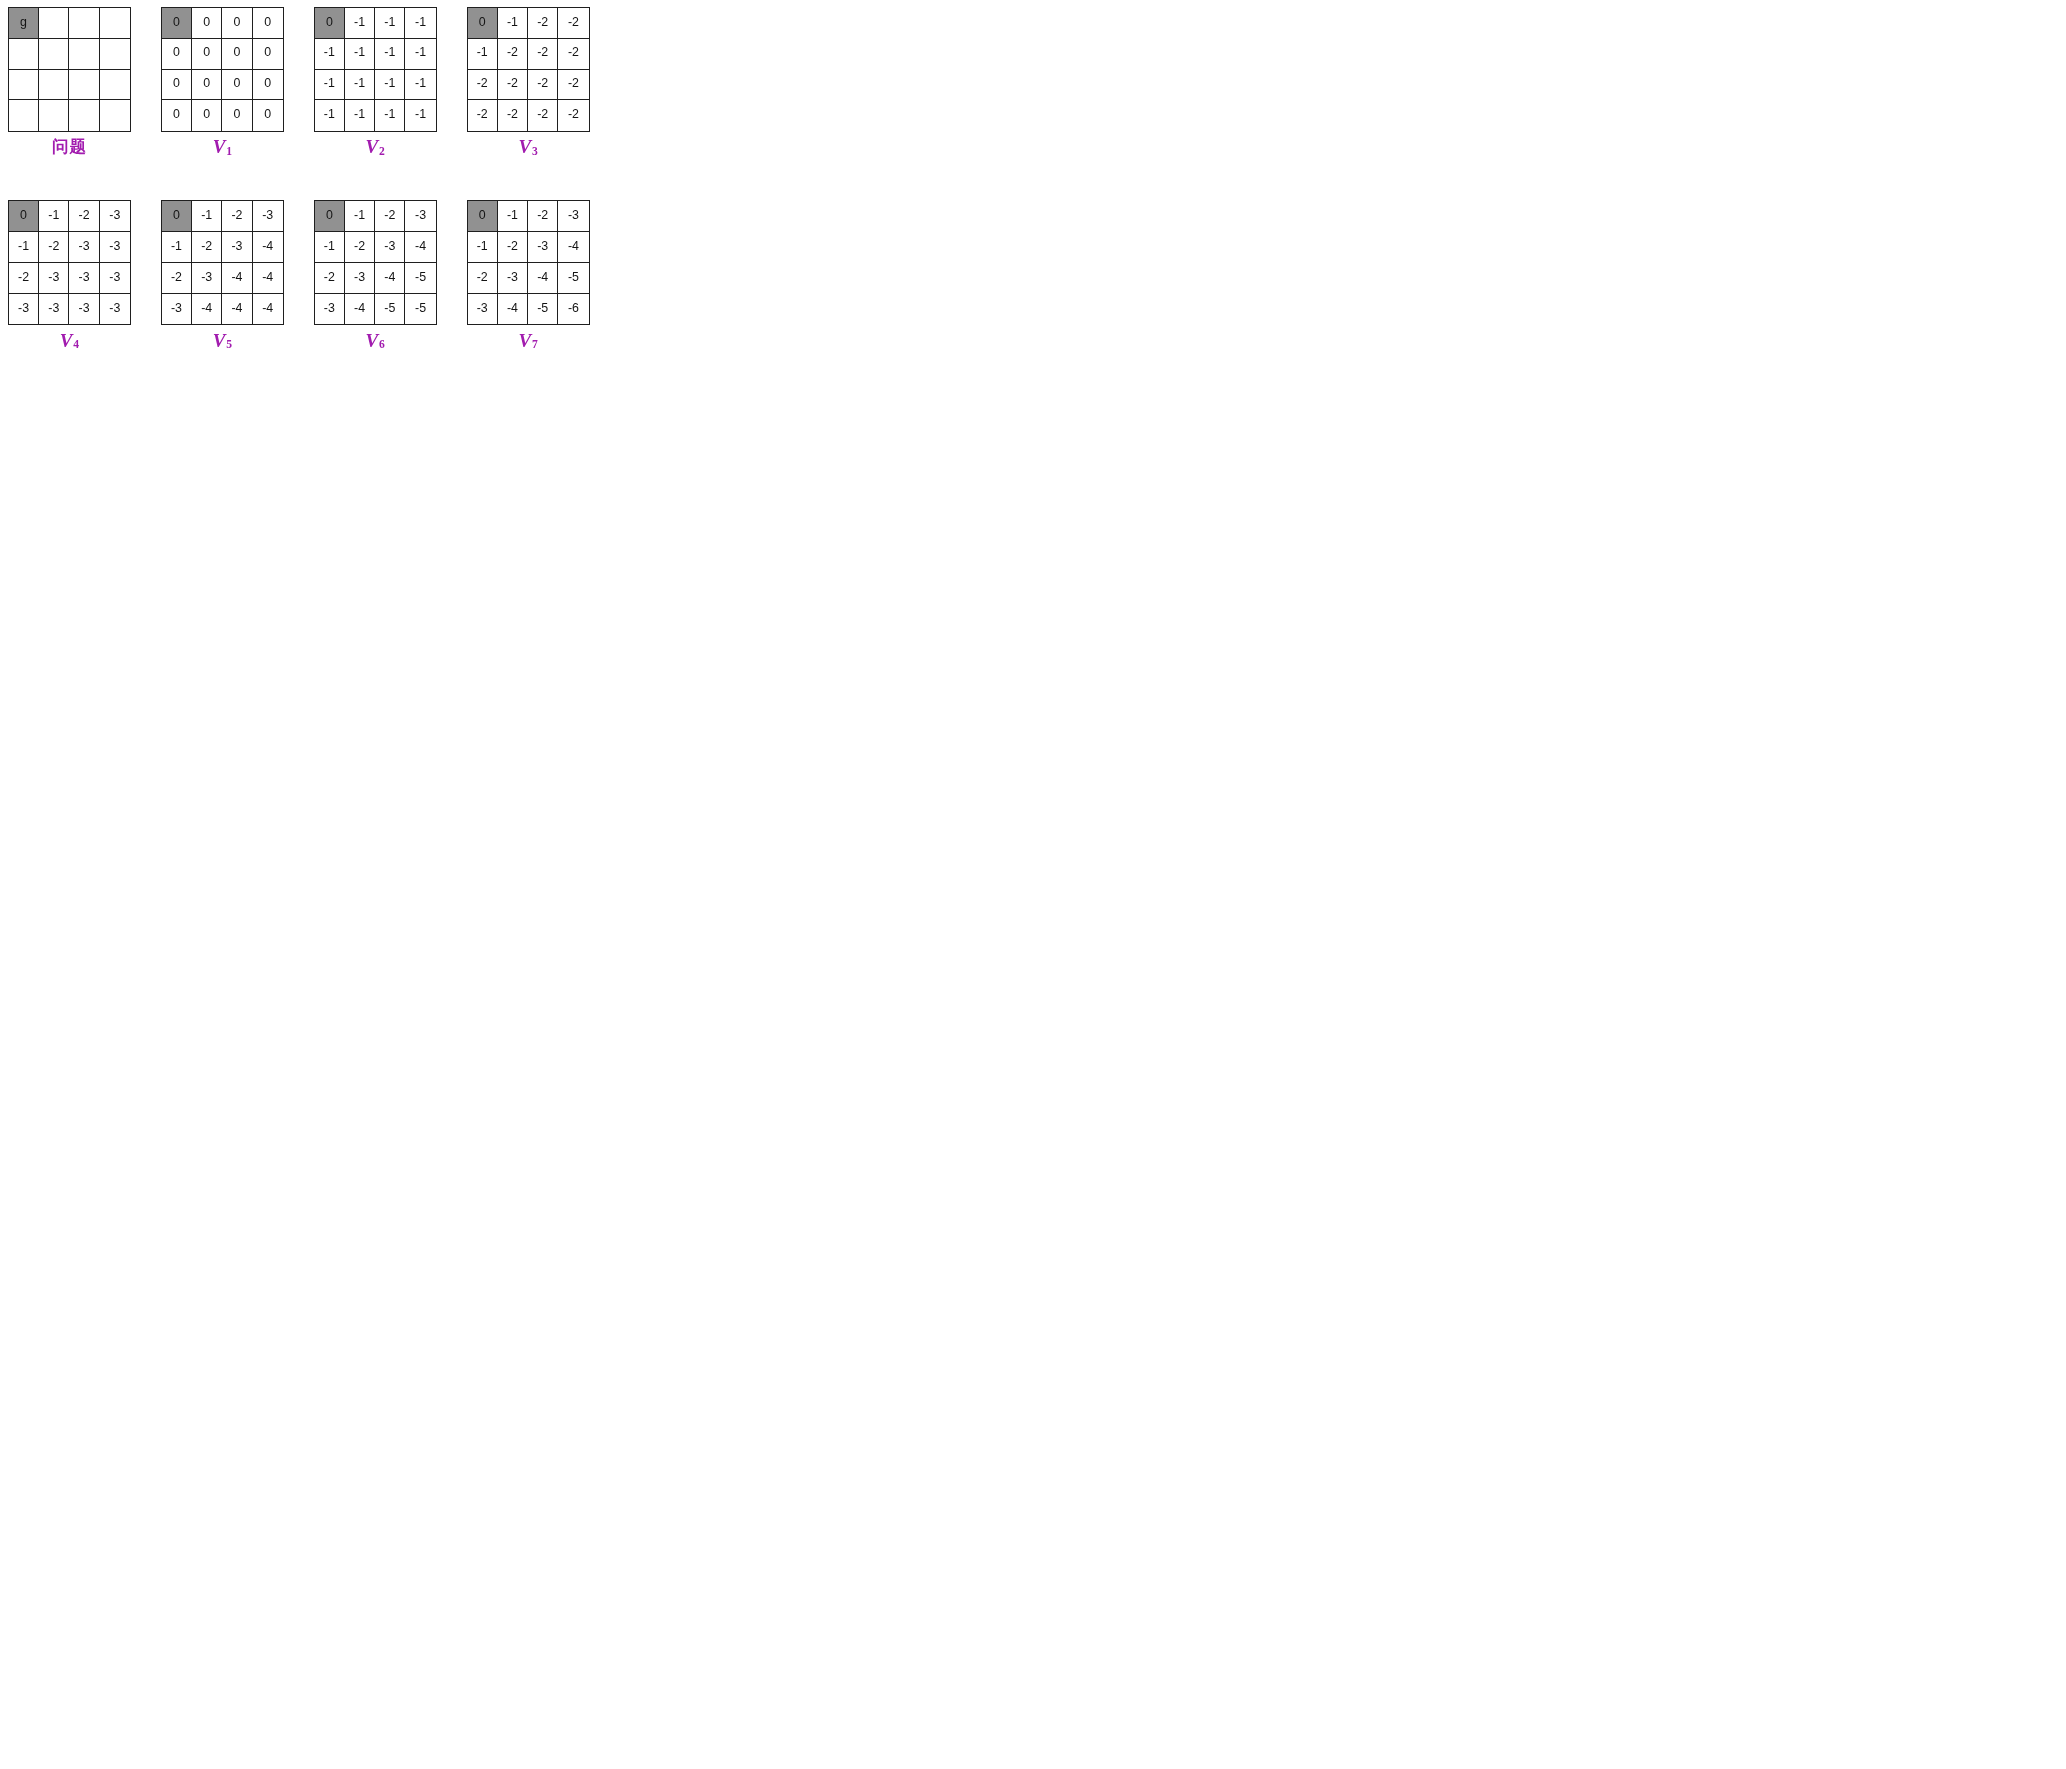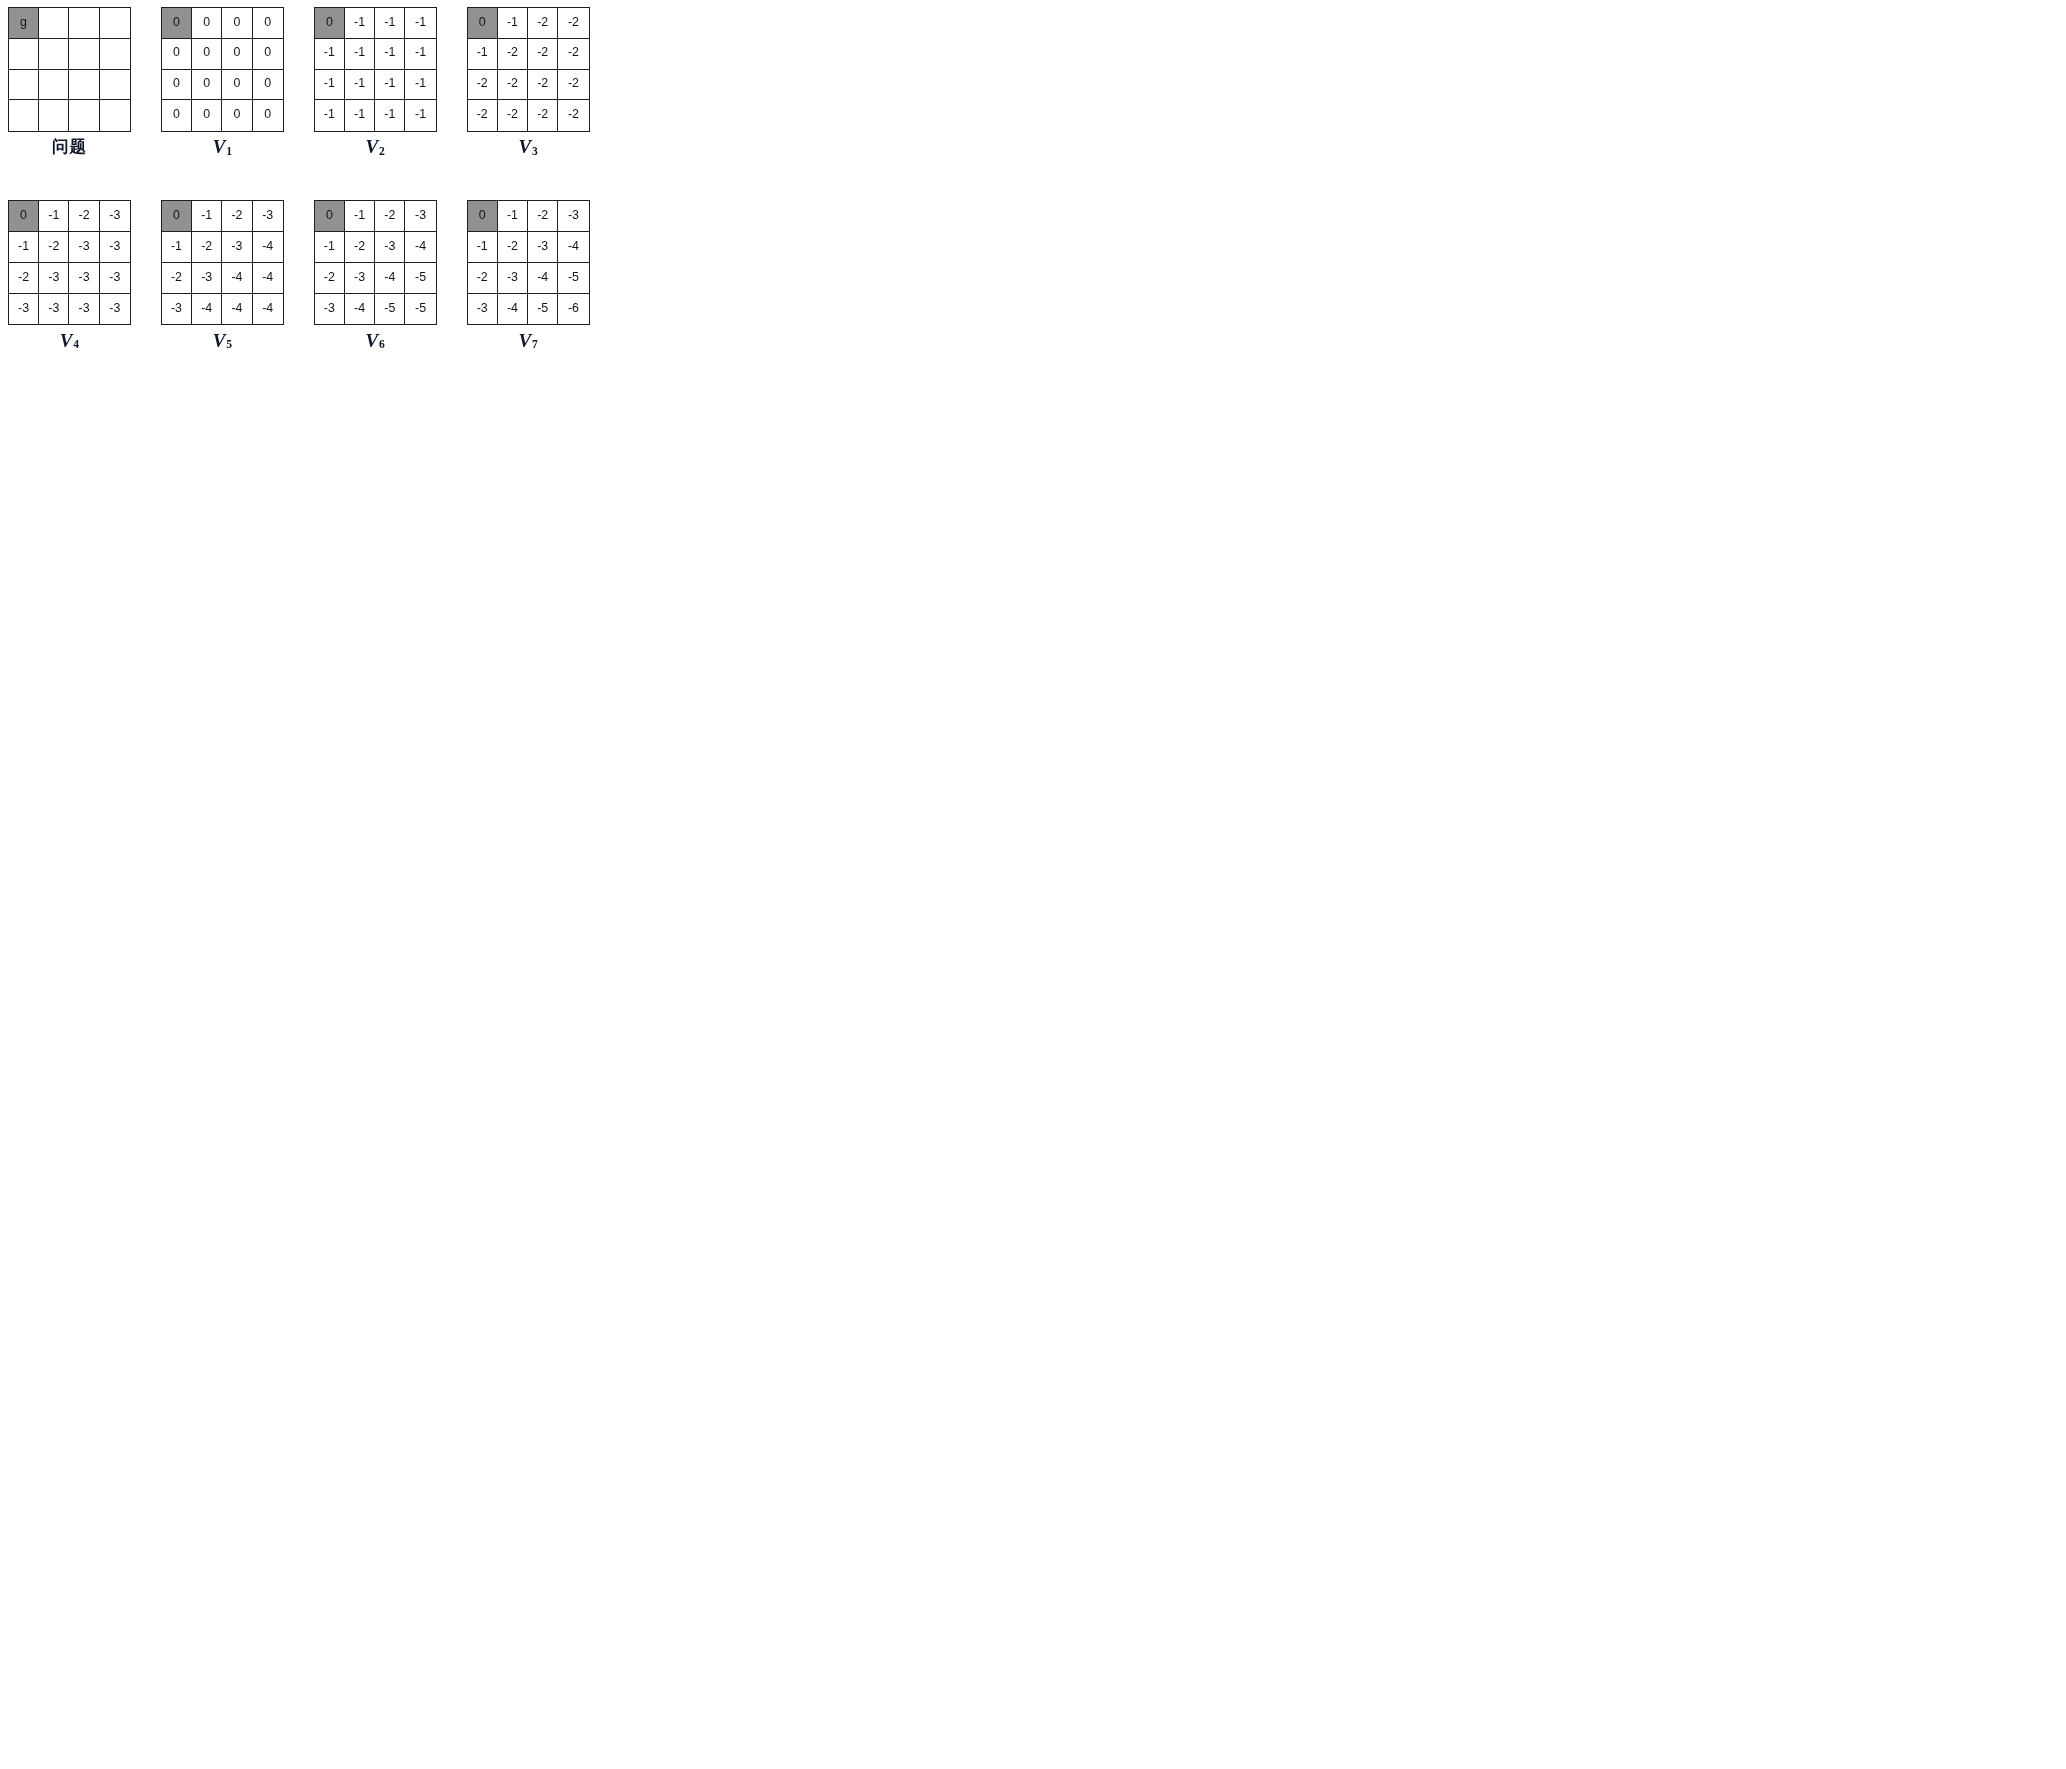--- a/index.html
+++ b/index.html
@@ -47,21 +47,21 @@
     line-height:1;
   }
   .cell:nth-child(4n){border-right:none;}
   .cell:nth-child(n+13){border-bottom:none;}
   .cell.goal{background:var(--goal);}
   .cell .val{transform:translateY(-1.2px);}
   .label{
     height:20px;
     margin-top:5.4px;
     display:flex;align-items:baseline;justify-content:center;
-    color:#0f172a;
+    color:#a21caf;
   }
   .label.cjk{
     align-items:center;
     font-family:"Liberation Serif","DejaVu Serif",serif;
     font-weight:bold;
     font-size:16.5px;
     letter-spacing:0.8px;
   }
   .vbase{
     font-family:"Liberation Serif","DejaVu Serif",serif;

